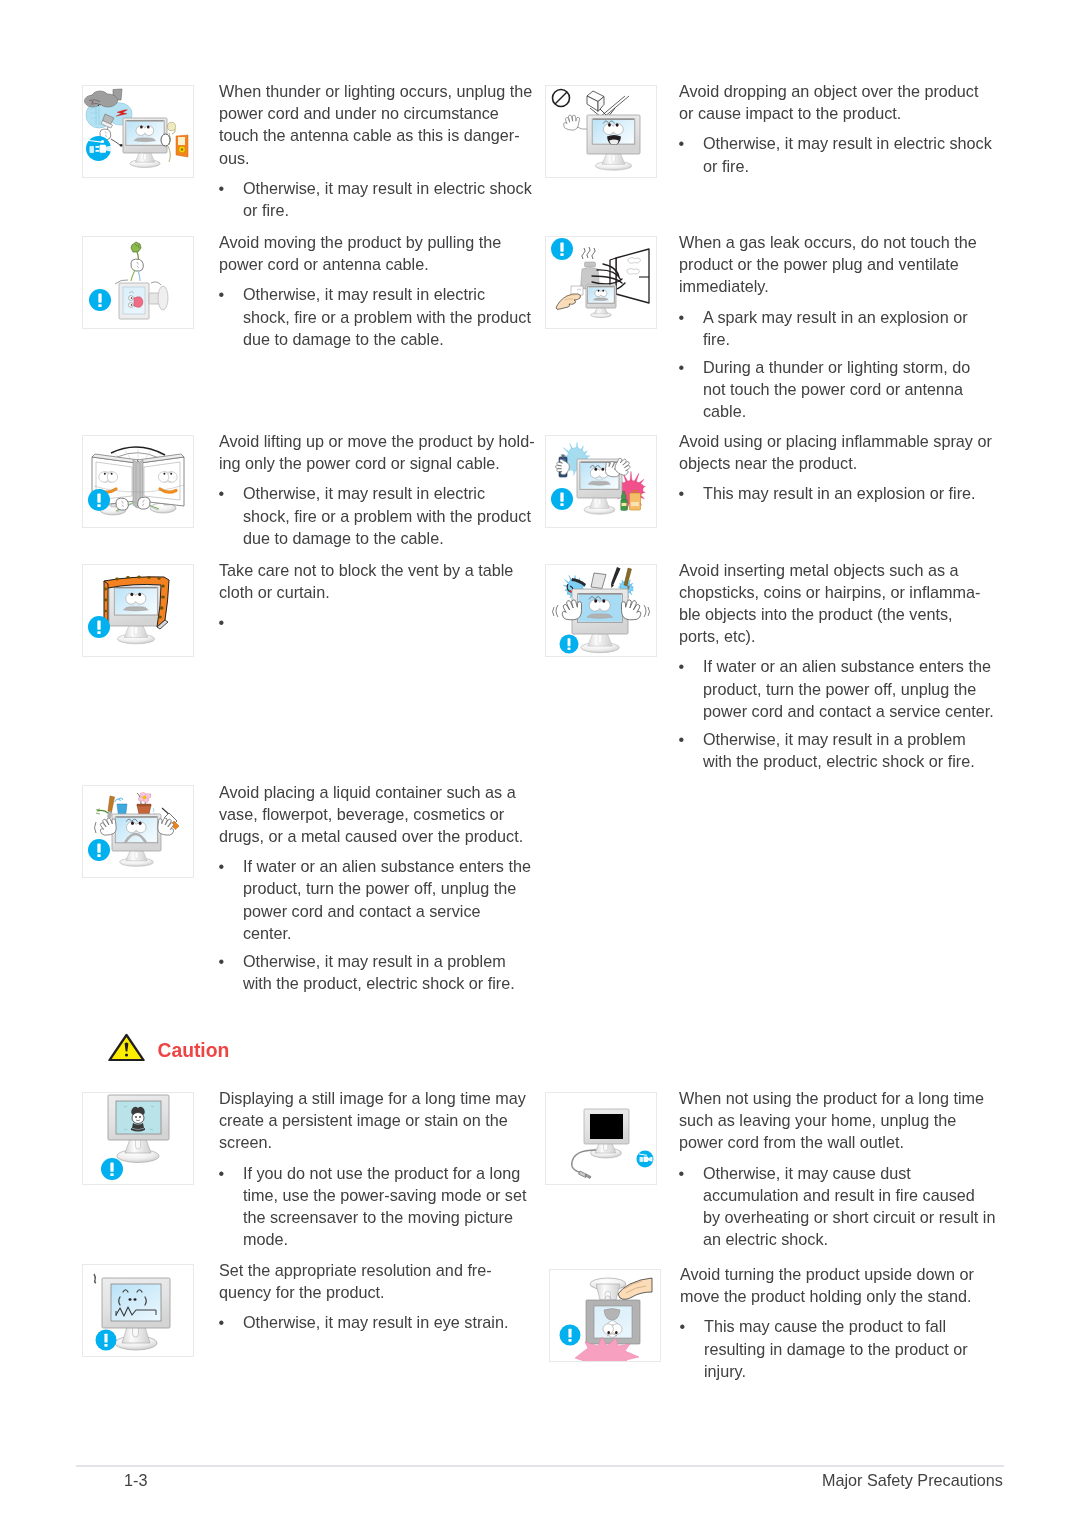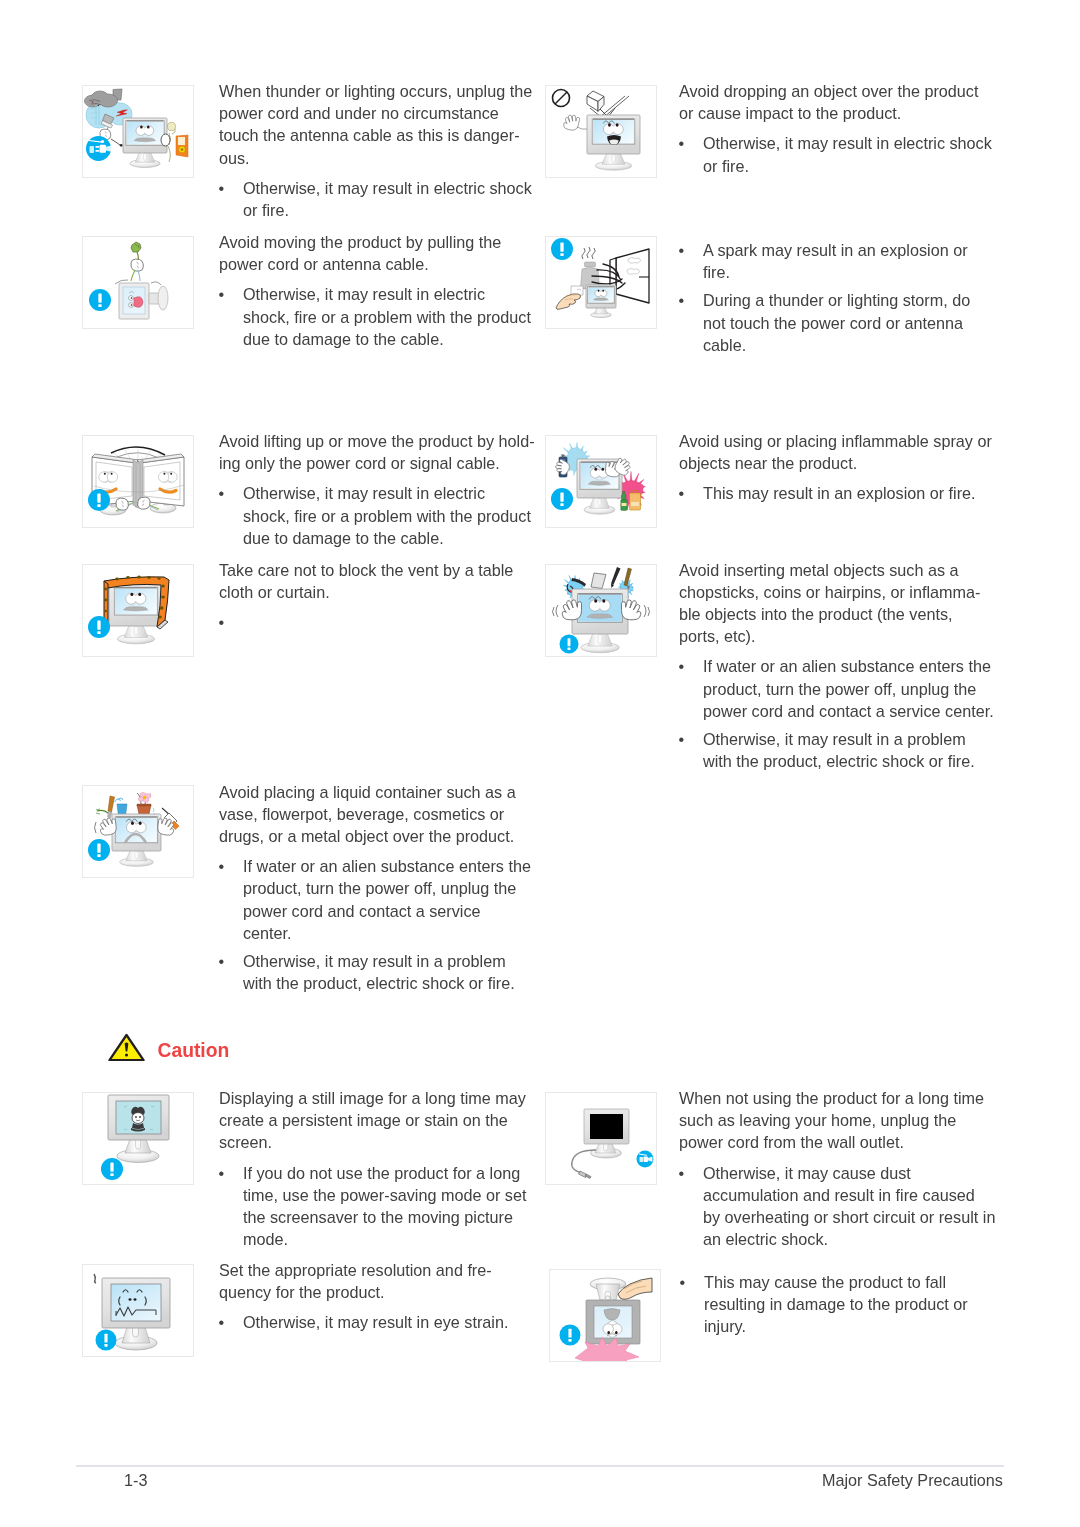--- a/index.html
+++ b/index.html
@@ -375,20 +375,23 @@
             <path d="M54.88 54.51 A3.29 3.29 0 1 0 54.88 58.14 A3.29 3.29 0 1 0 54.88 54.51 Z" fill="#ffffff" stroke="#8f8f8f" stroke-width="0.5"></path>
             <ellipse cx="52.53" cy="53.76" rx="0.89" ry="1.02" fill="#2a1414"></ellipse>
             <ellipse cx="57.22" cy="53.76" rx="0.89" ry="1.02" fill="#2a1414"></ellipse>
             <path d="M54.05 58.79 q0.82 -1.48 1.64 0 z" fill="#e2e2e2" stroke="#b5b5b5" stroke-width="0.35"></path>
             <path d="M52.25 60.43 q2.63 1.15 5.26 0" fill="none" stroke="#c2c2c2" stroke-width="0.5"></path>
             <path d="M47.41 62.91 q1.49 -1.74 3.29 -1.82 h8.37 q1.79 0.02 3.29 1.82 q-7.47 1.34 -14.94 0 Z" fill="#b2b2b2" stroke="#9c9c9c" stroke-width="0.35"></path>
           </g>
         </svg>
       </div>
     <div class="txt" style="top:-5.0px;left:134px;">
+      <p class="lead">When a gas leak occurs, do not touch the
+product or the power plug and ventilate
+immediately.</p>
       <div class="gap"></div>
       <ul class="bl">
           <li><span class="bullet">•</span><span>A spark may result in an explosion or
 fire.</span></li>
           <div class="bgap"></div>
           <li><span class="bullet">•</span><span>During a thunder or lighting storm, do
 not touch the power cord or antenna
 cable.</span></li>
       </ul>
     </div>
@@ -846,21 +849,21 @@
           <g>
             <circle cx="16.0" cy="64.0" r="11.0" fill="#00b0ef"></circle>
             <rect x="14.35" y="57.40" width="3.30" height="9.24" rx="0.66" fill="#fff"></rect>
             <rect x="14.35" y="68.18" width="3.30" height="2.86" rx="0.66" fill="#fff"></rect>
           </g>
         </svg>
       </div>
     <div class="txt" style="top:-4.5px;left:137px;">
       <p class="lead">Avoid placing a liquid container such as a
 vase, flowerpot, beverage, cosmetics or
-drugs, or a metal object over the product.</p>
+drugs, or a metal caused over the product.</p>
       <div class="gap"></div>
       <ul class="bl">
           <li><span class="bullet">•</span><span>If water or an alien substance enters the
 product, turn the power off, unplug the
 power cord and contact a  service
 center.</span></li>
           <div class="bgap"></div>
           <li><span class="bullet">•</span><span>Otherwise, it may result in a problem
 with the product, electric shock or fire.</span></li>
       </ul>
@@ -1122,20 +1125,22 @@
           <path d="M74 19 q8 -6 18 -8 M76 23 q9 -6 20 -7" fill="none" stroke="#c8925c" stroke-width="0.6"></path>
           <path d="M25 88 l13 -10 l-3 -6 l13 4 l4 -9 l5 9 l9 -8 l2 8 l12 -2 l-5 7 l14 6 l-13 3 l6 7 l-15 -2 l-5 5 l-7 -5 l-8 4 l-4 -5 Z" fill="#f7a0c0" stroke="#f07aa8" stroke-width="0.5"></path>
           <g>
             <circle cx="20.0" cy="65.0" r="10.5" fill="#00b0ef"></circle>
             <rect x="18.43" y="58.70" width="3.15" height="8.82" rx="0.63" fill="#fff"></rect>
             <rect x="18.43" y="68.99" width="3.15" height="2.73" rx="0.63" fill="#fff"></rect>
           </g>
         </svg>
       </div>
     <div class="txt" style="top:-6.0px;left:131px;">
+      <p class="lead">Avoid turning the product upside down or
+move the product holding only the stand.</p>
       <div class="gap"></div>
       <ul class="bl">
           <li><span class="bullet">•</span><span>This may cause the product to fall
 resulting in damage to the product or
 injury.</span></li>
       </ul>
     </div>
   </div>
 
   <div class="caution">

